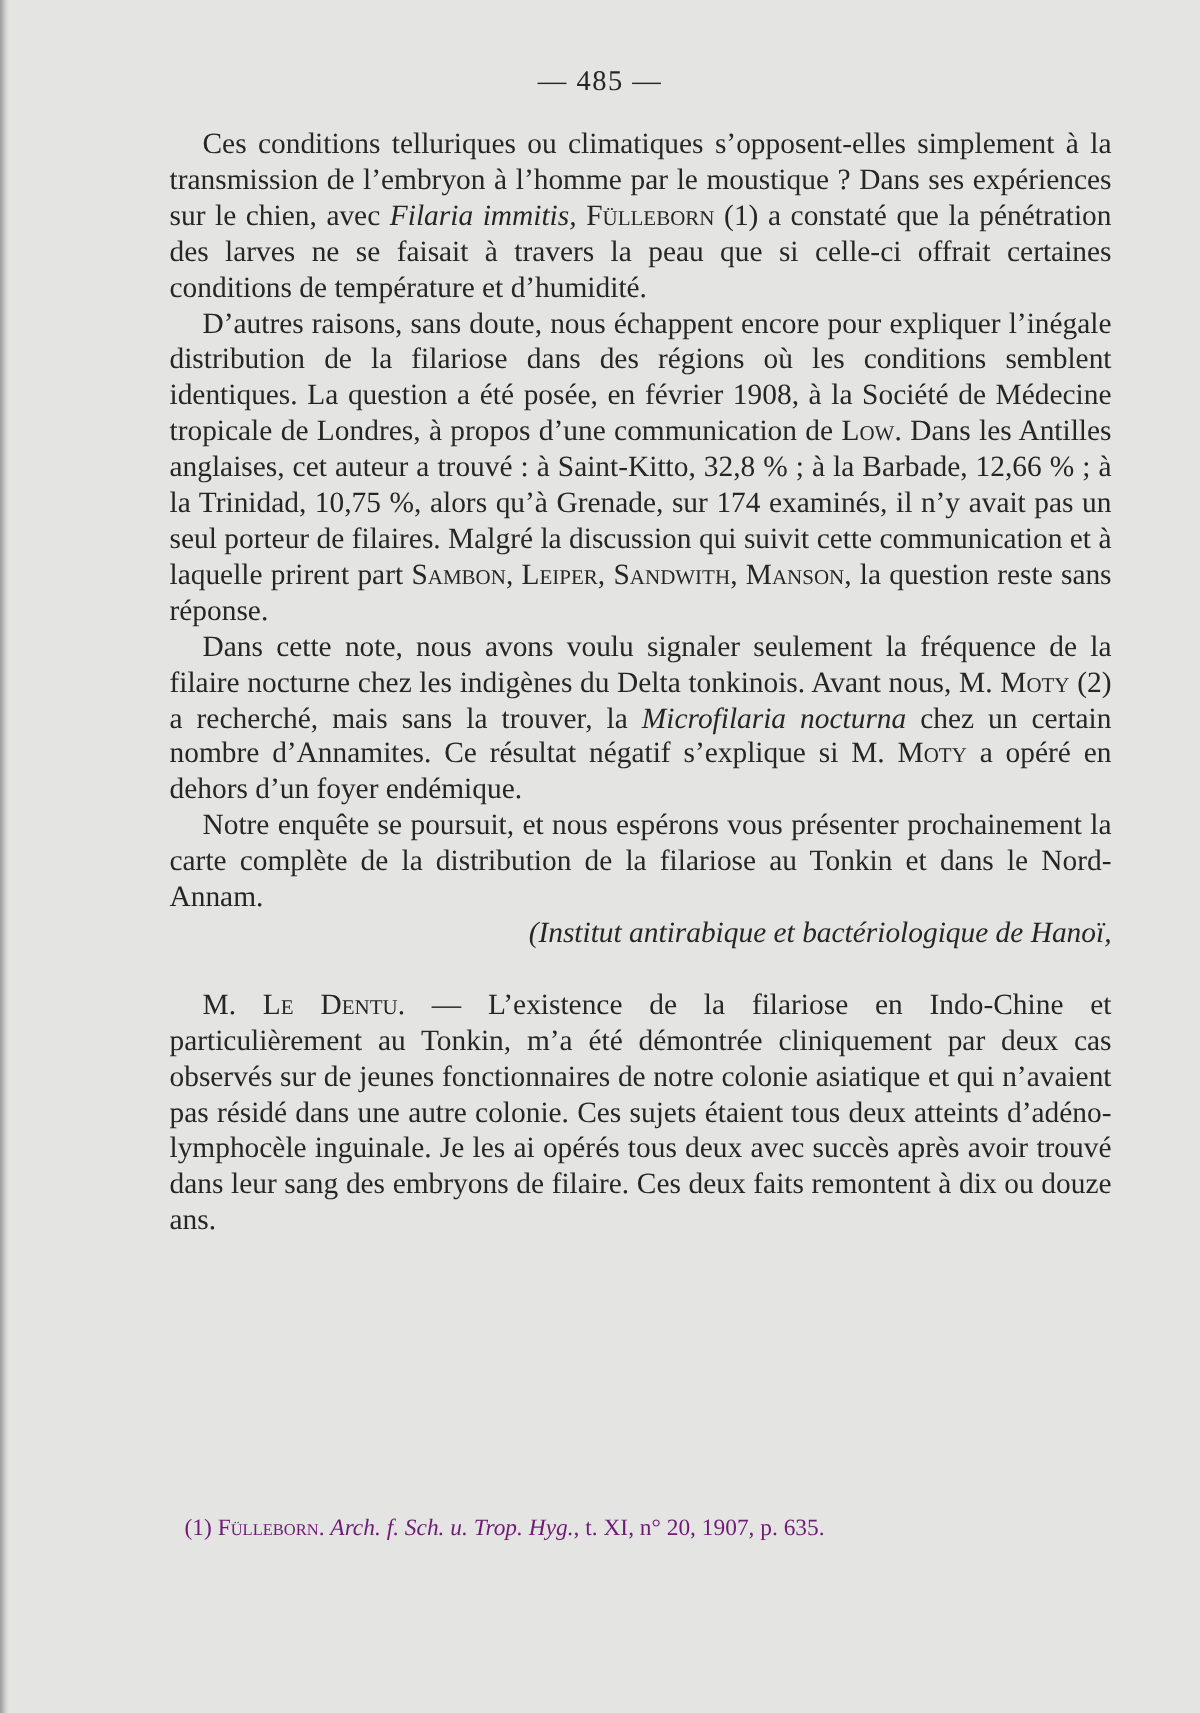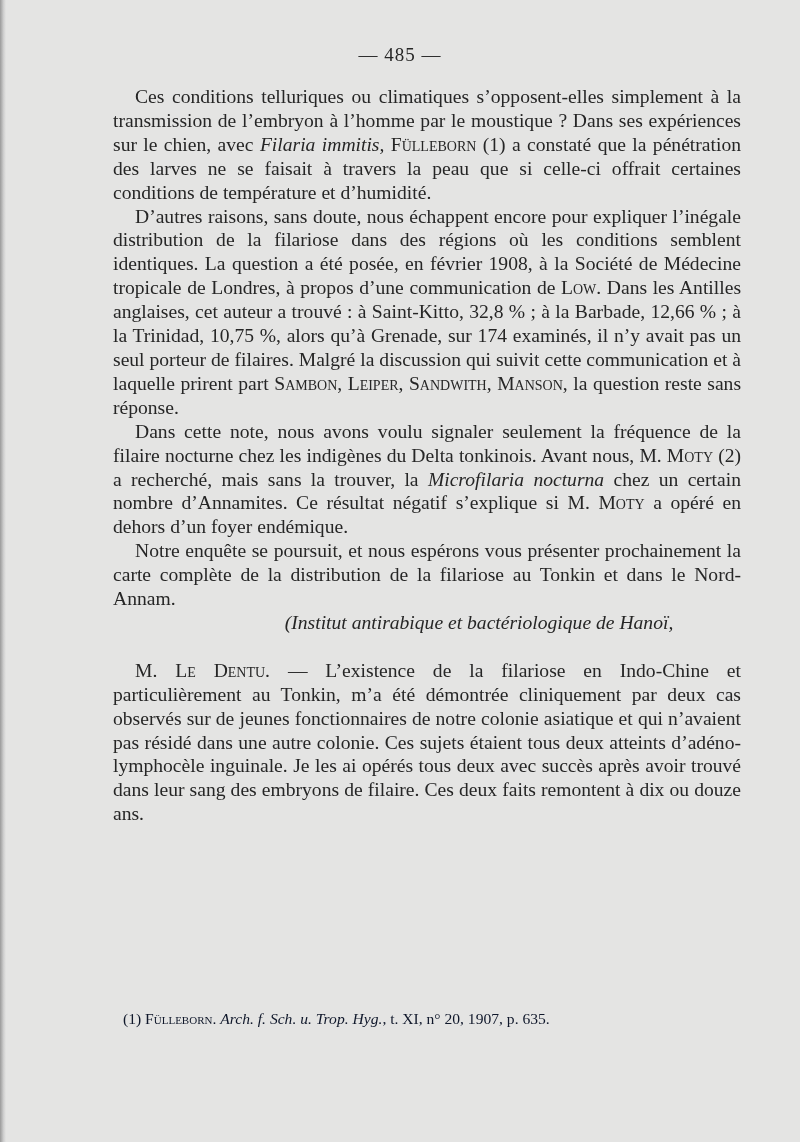--- a/index.html
+++ b/index.html
@@ -37,34 +37,34 @@
       font-size: 19.6px;
       line-height: 23.9px;
       text-align: justify;
     }
     .body p {
       margin: 0;
       text-indent: 22px;
     }
     .sc { font-variant: small-caps; margin-top: 24px; }
     .signature {
-      text-align: center;
+      text-align: right;
       font-style: italic;
     }
     .sig1 { padding-left: 104px; }
     .sig2 { padding-left: 297px; }
     .spacer { height: 24px; }
     .footnotes {
       position: absolute;
       left: 113px;
       top: 1009px;
       width: 645px;
       font-size: 15.6px;
       line-height: 19.5px;
-      color: #0f172a;
+      color: #701a75;
     }
     .footnotes p {
       margin: 0;
       text-indent: 10px;
     }
     i { font-style: italic; }
   </style>
 </head>
 <body>
 

